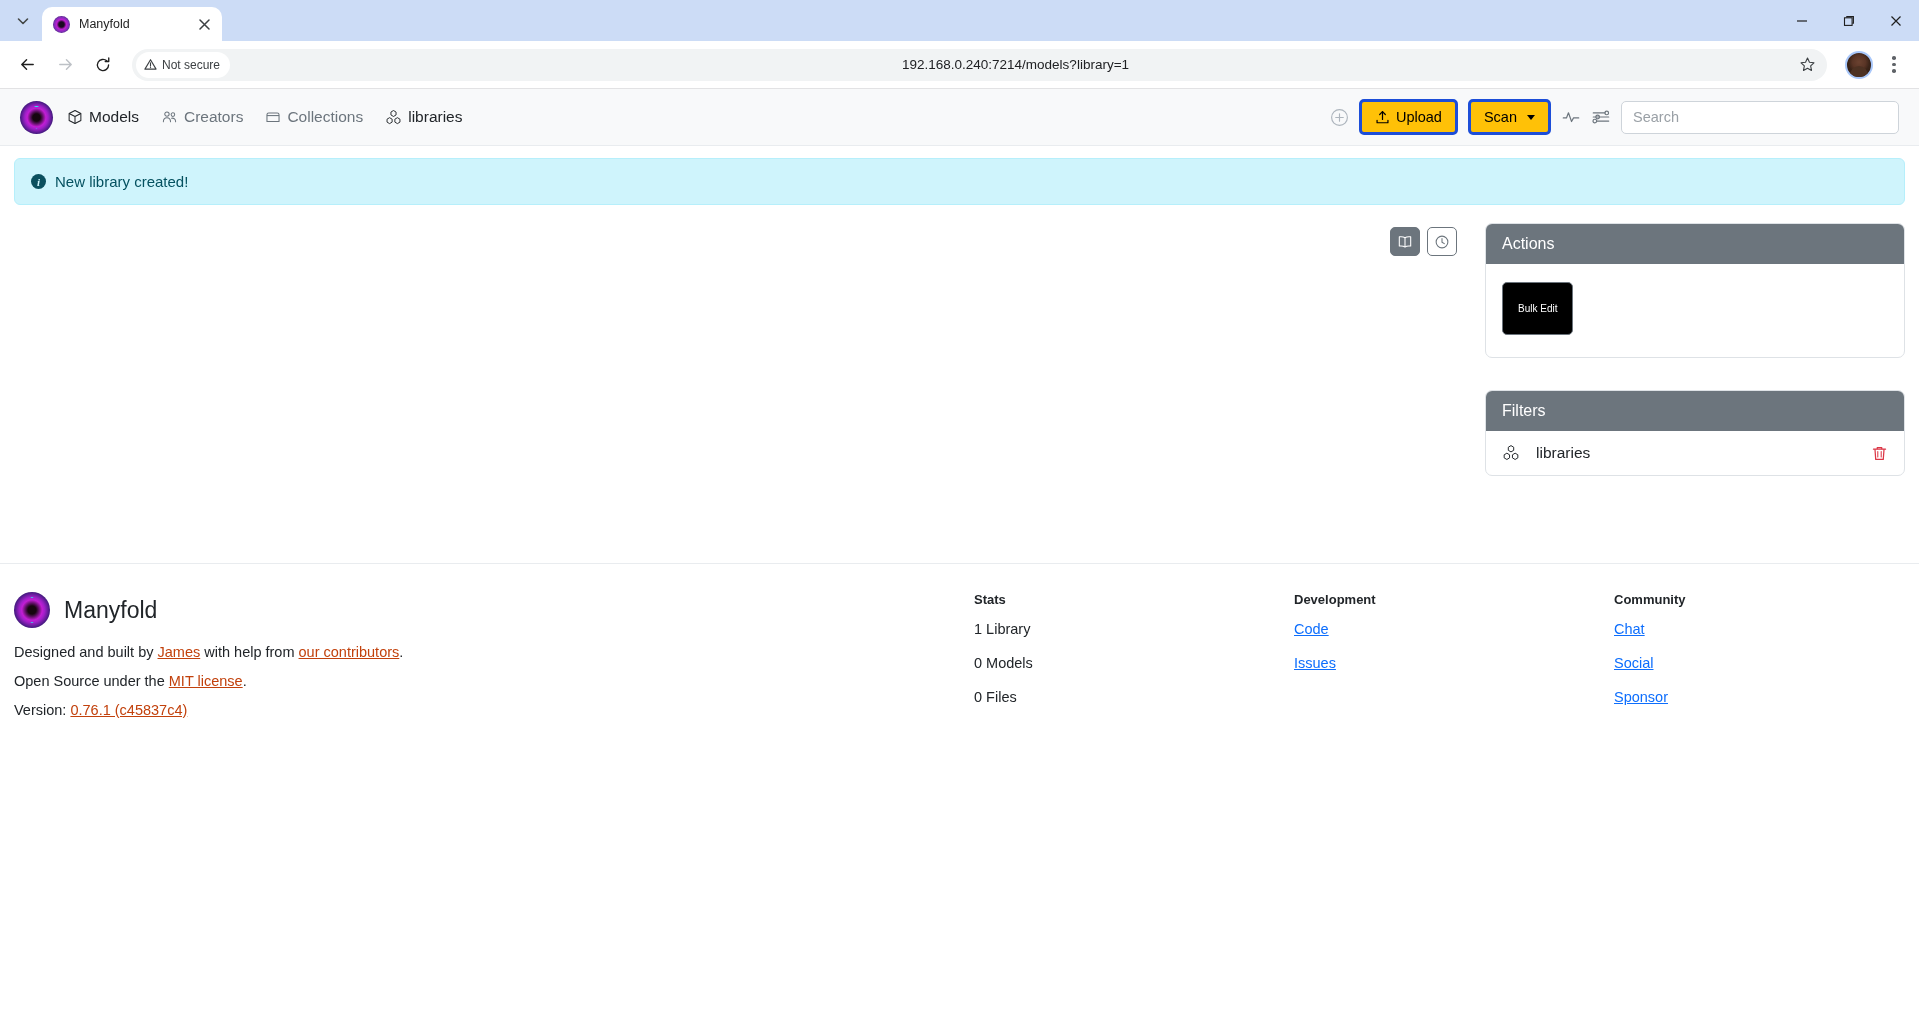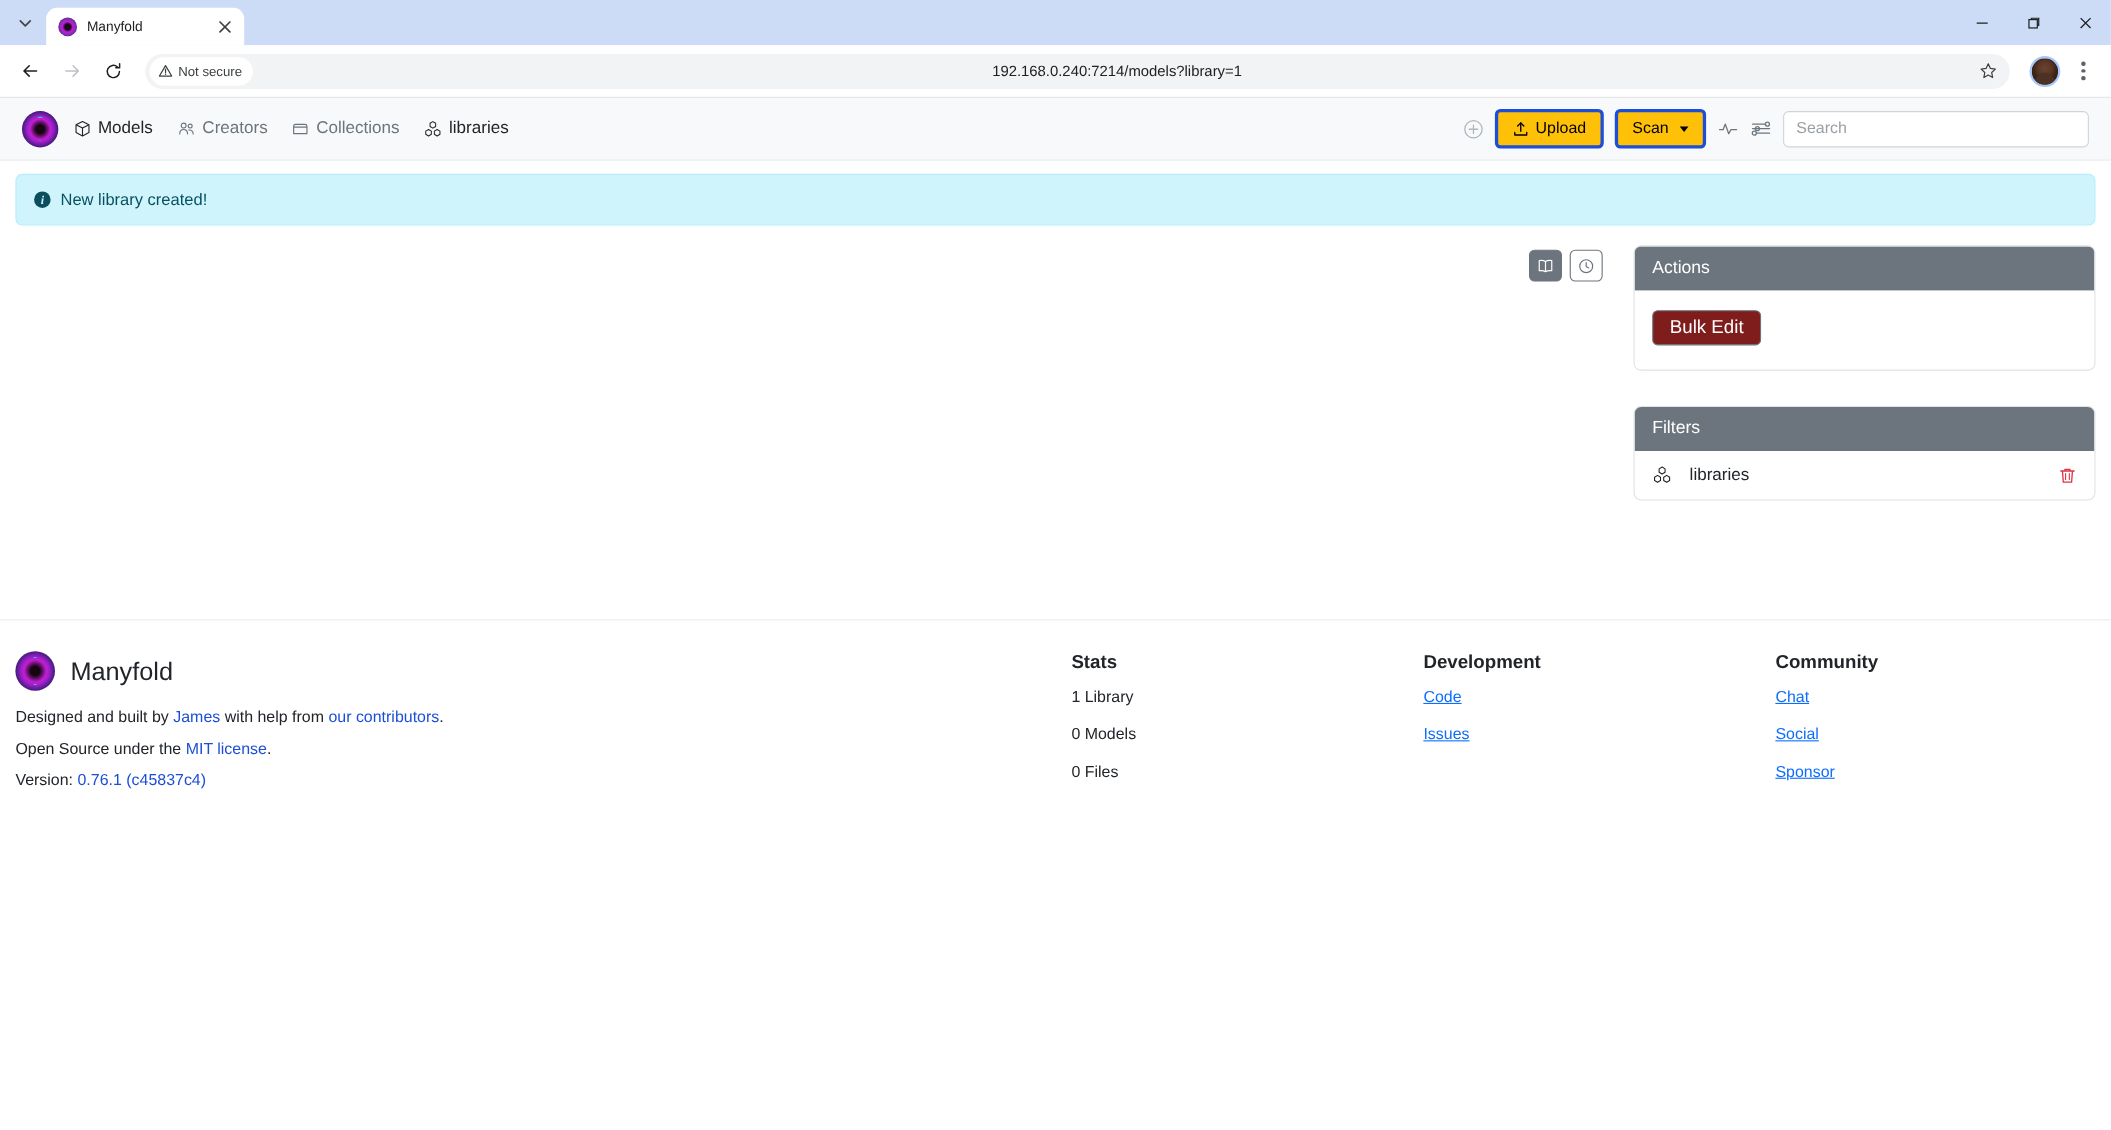--- a/index.html
+++ b/index.html
@@ -156,23 +156,23 @@
   .card {
     border: 1px solid #dee2e6; border-radius: 7px; background: #fff;
     overflow: hidden; margin-bottom: 32px;
   }
   .card-header {
     background: #6c757d; color: #fff; padding: 11px 16px;
     font-size: 16px; font-weight: 400;
   }
   .card-body { padding: 18px 16px 22px 16px; }
   .btn-secondary {
-    background: #7f1d1d; border: 1px solid #6c757d; color: #fff;
-    font-size: 17px; font-family: inherit; border-radius: 5px;
-    padding: 5px 15px; cursor: pointer;
+    background: #000000; border: 1px solid #6c757d; color: #fff;
+    font-size: 10px; font-family: inherit; border-radius: 5px;
+    padding: 20px 15px; cursor: pointer;
   }
   .list-row {
     display: flex; align-items: center; padding: 13px 16px; gap: 16px;
     font-size: 15.5px; color: #212529;
   }
   .list-row-label { flex: 1; }
   .trash-btn { background: none; border: none; cursor: pointer; padding: 0; color: #dc3545; display: flex; }
 
   
   .footer {
@@ -188,24 +188,24 @@
   }
   .footer-logo::after {
     content: ""; position: absolute; inset: 5px;
     clip-path: polygon(50% 0%, 93% 25%, 93% 75%, 50% 100%, 7% 75%, 7% 25%);
     border: 1.6px solid #2ee6f0; box-sizing: border-box;
   }
   .footer-brand-name { font-size: 23px; color: #212529; }
   .footer-line { font-size: 14.5px; color: #212529; margin-bottom: 13px; }
   .footer-col { width: 320px; flex: none; }
   .footer-col.last { width: auto; }
-  .footer-col h3 { font-size: 17px; margin: 0 0 14px 0; color: #212529; font-weight: bold; }
+  .footer-col h3 { font-size: 13px; margin: 0 0 14px 0; color: #212529; font-weight: bold; }
   .footer-stat { font-size: 14.5px; color: #212529; margin-bottom: 18px; }
   .footer-link { font-size: 14.5px; color: #0d6efd; text-decoration: underline; display: block; margin-bottom: 18px; cursor: pointer; }
-  a.inline-link { color: #1d4ed8; cursor: pointer; }
+  a.inline-link { color: #c2410c; text-decoration: underline; cursor: pointer; }
 </style>
 </head>
 <body>
 
 <div class="browser-titlebar">
   <div class="tab-search-btn">
     <svg width="12" height="12" viewBox="0 0 12 12">
       <path d="M1.5 4 L6 8.5 L10.5 4" stroke="#444746" stroke-width="1.6" fill="none" stroke-linecap="round" stroke-linejoin="round"></path>
     </svg>
   </div>

